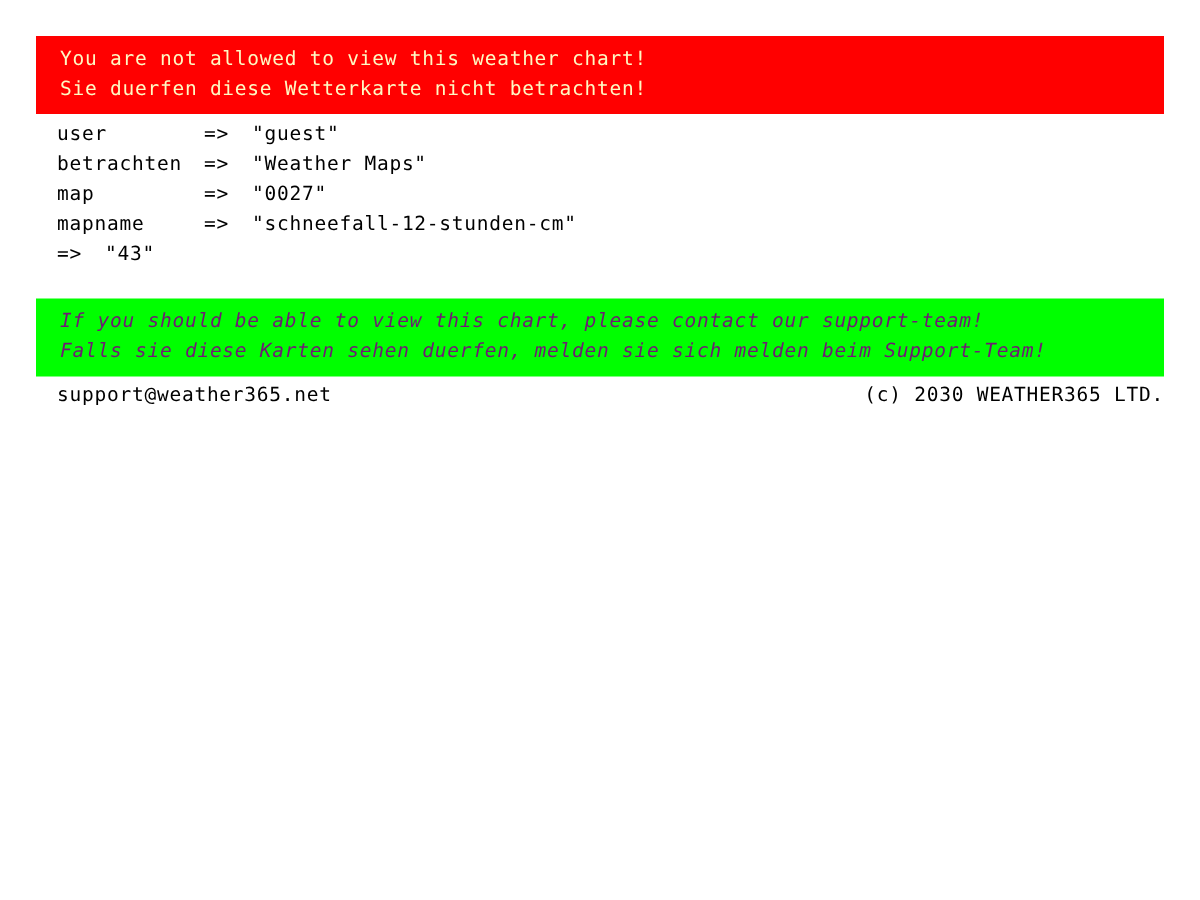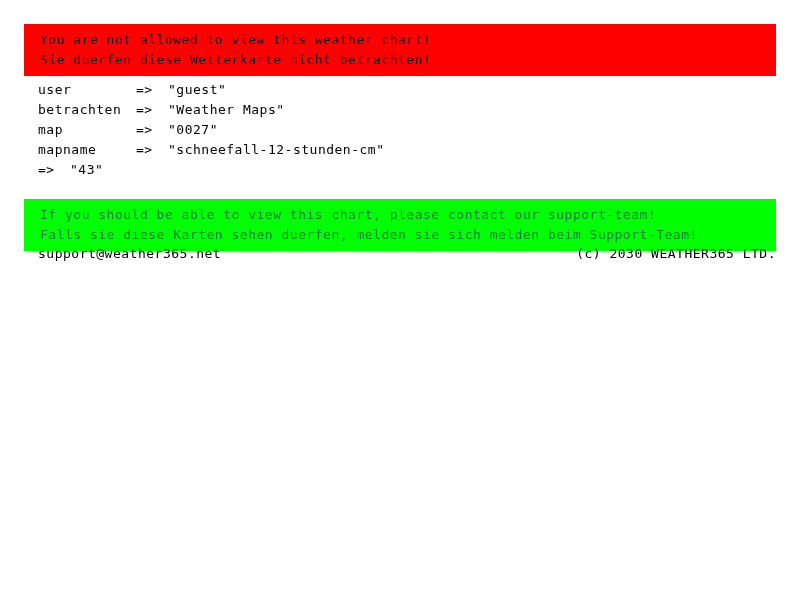--- a/index.html
+++ b/index.html
@@ -23,26 +23,27 @@
   .banner {
     position: absolute;
     left: 24px;
     width: 752px;
     padding: 6px 0 6px 0;
     box-sizing: border-box;
   }
   .banner-error {
     top: 24px;
     background: #ff0000;
-    color: #0f172a;
+    color: #fef9c3;
   }
   .banner-info {
     top: 199px;
     background: #00ff00;
-    color: #15803d;
+    color: #701a75;
+    font-style: italic;
   }
   .banner-line {
     padding-left: 16px;
     line-height: 20px;
     white-space: pre;
     letter-spacing: 0.5px;
   }
   .details {
     position: absolute;
     left: 38px;
@@ -61,21 +62,21 @@
   .detail-arrow {
     width: 32px;
     display: inline-block;
   }
   .detail-val {
     display: inline-block;
   }
   .footer {
     position: absolute;
     left: 38px;
-    top: 244px;
+    top: 254px;
     width: 738px;
     display: flex;
     justify-content: space-between;
     line-height: 20px;
     white-space: pre;
     letter-spacing: 0.5px;
   }
 </style>
 </head>
 <body>

